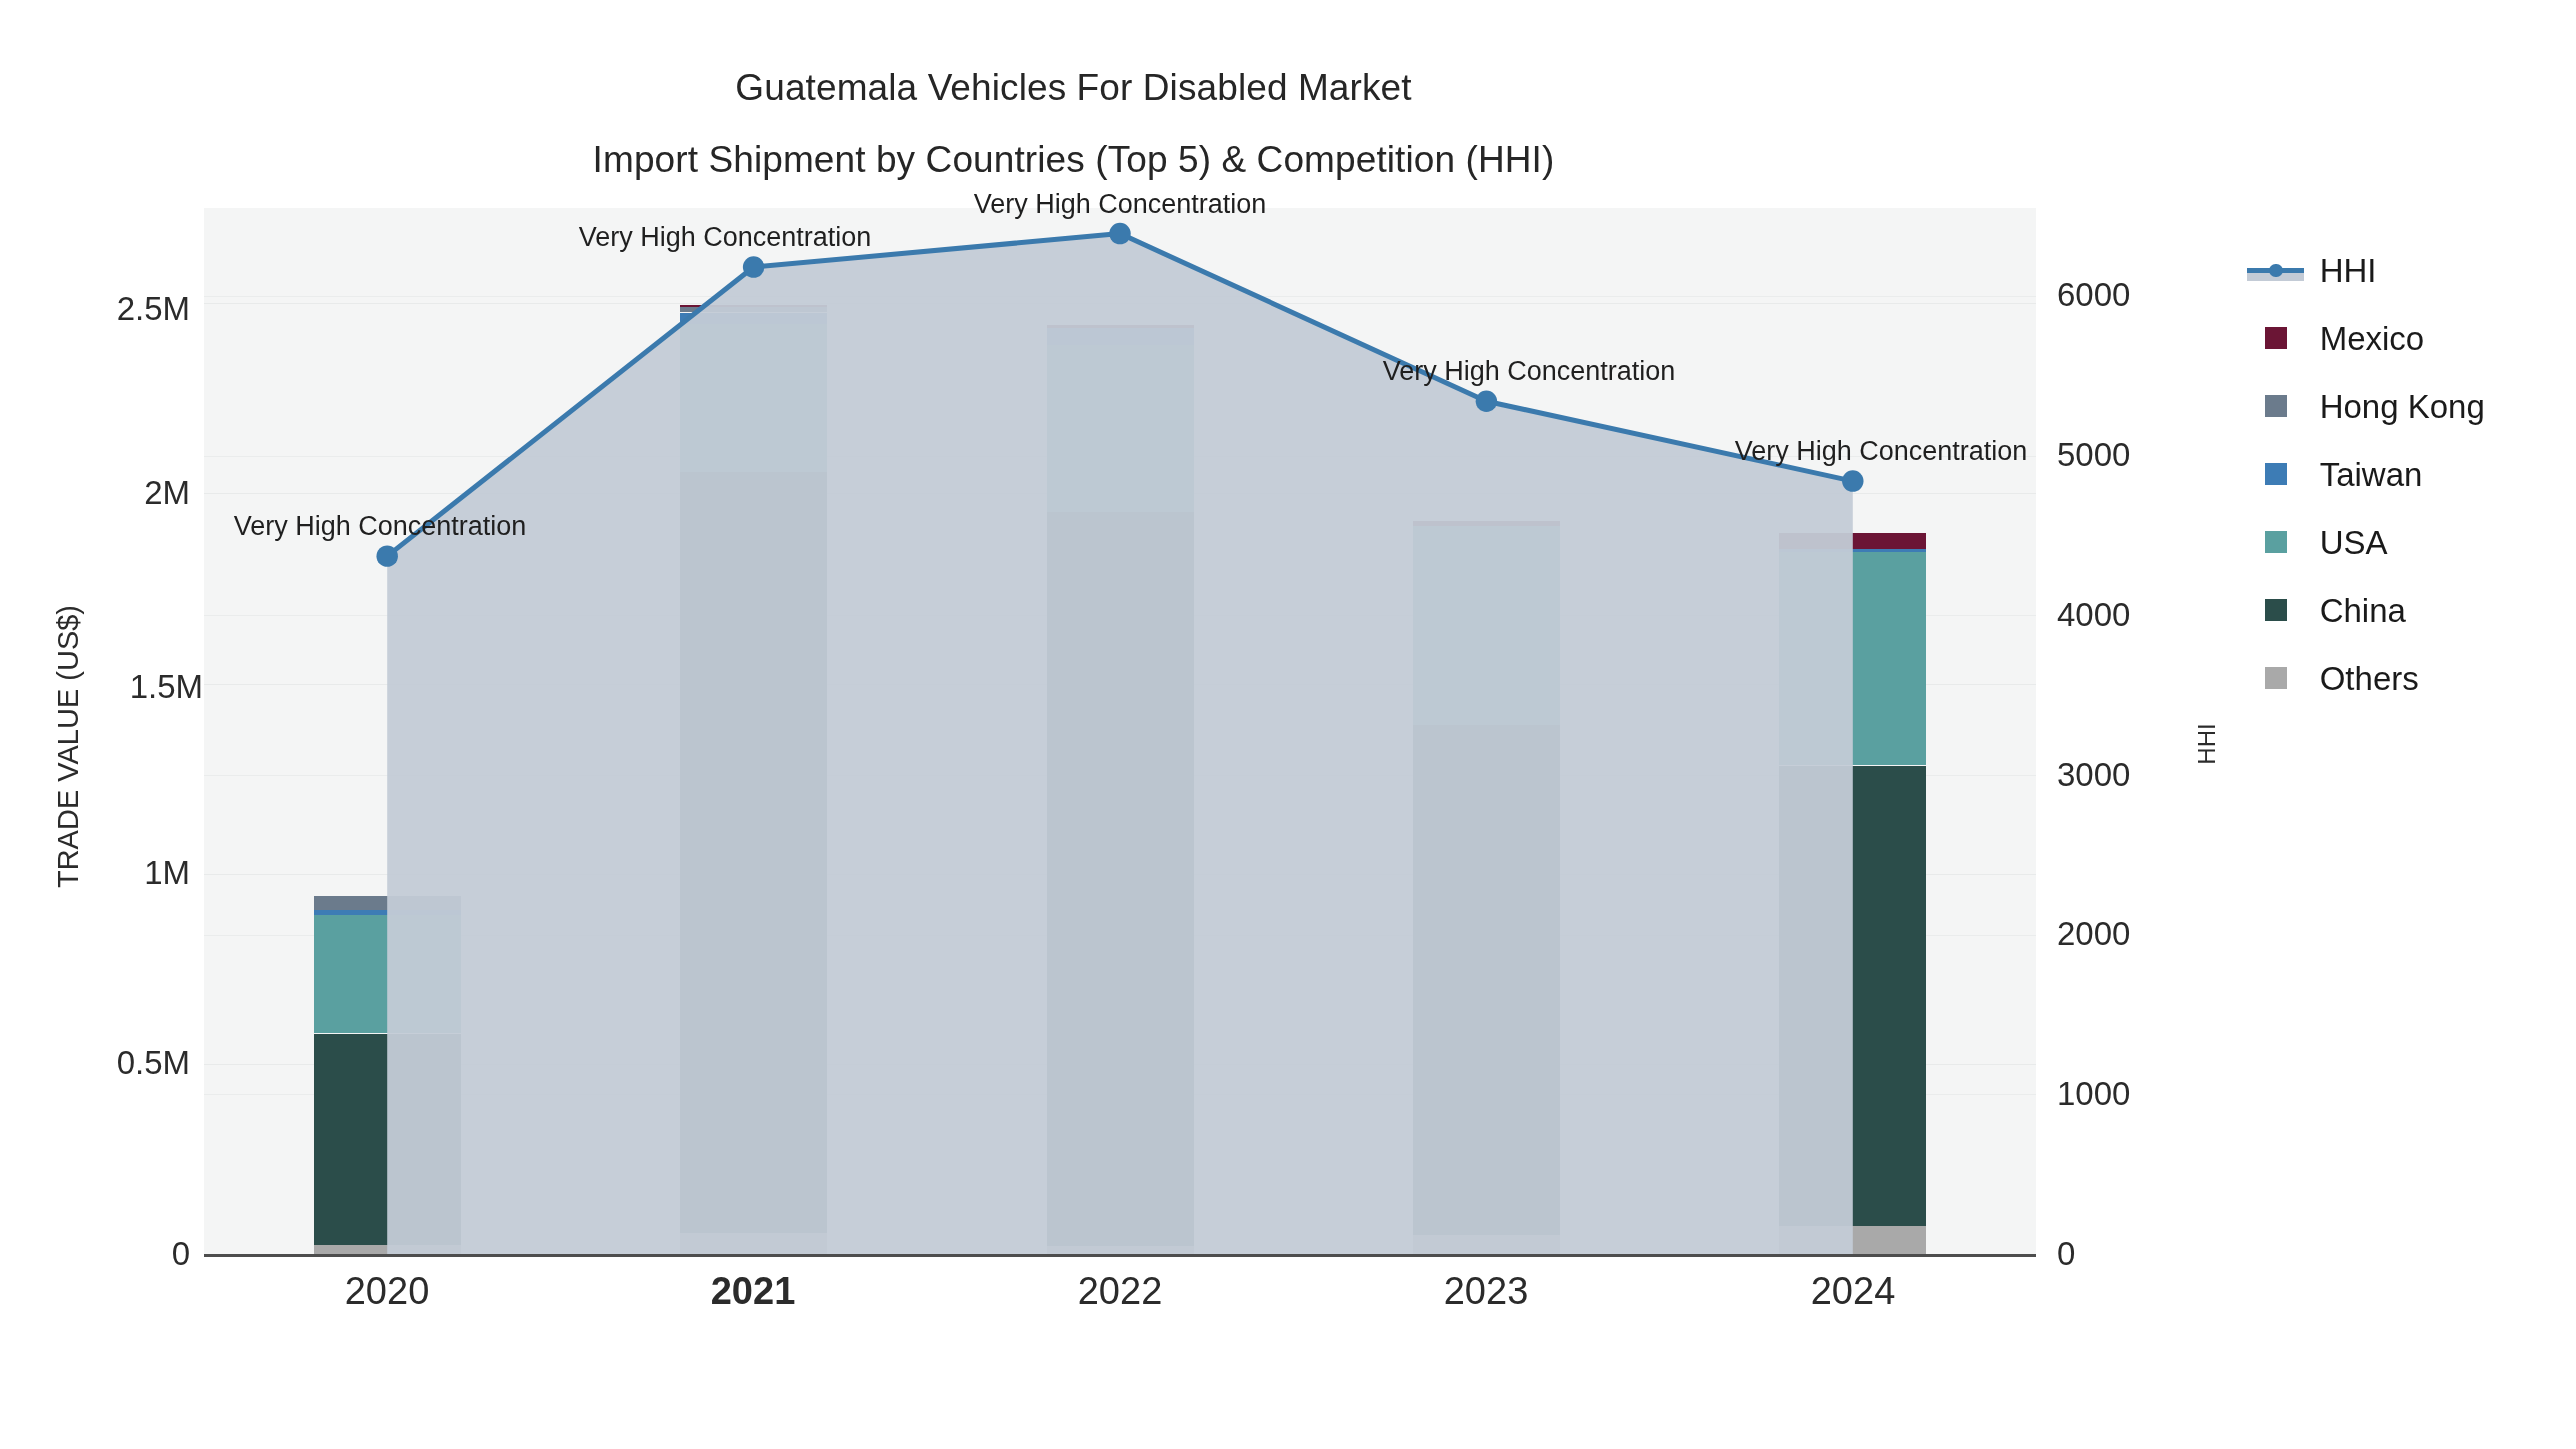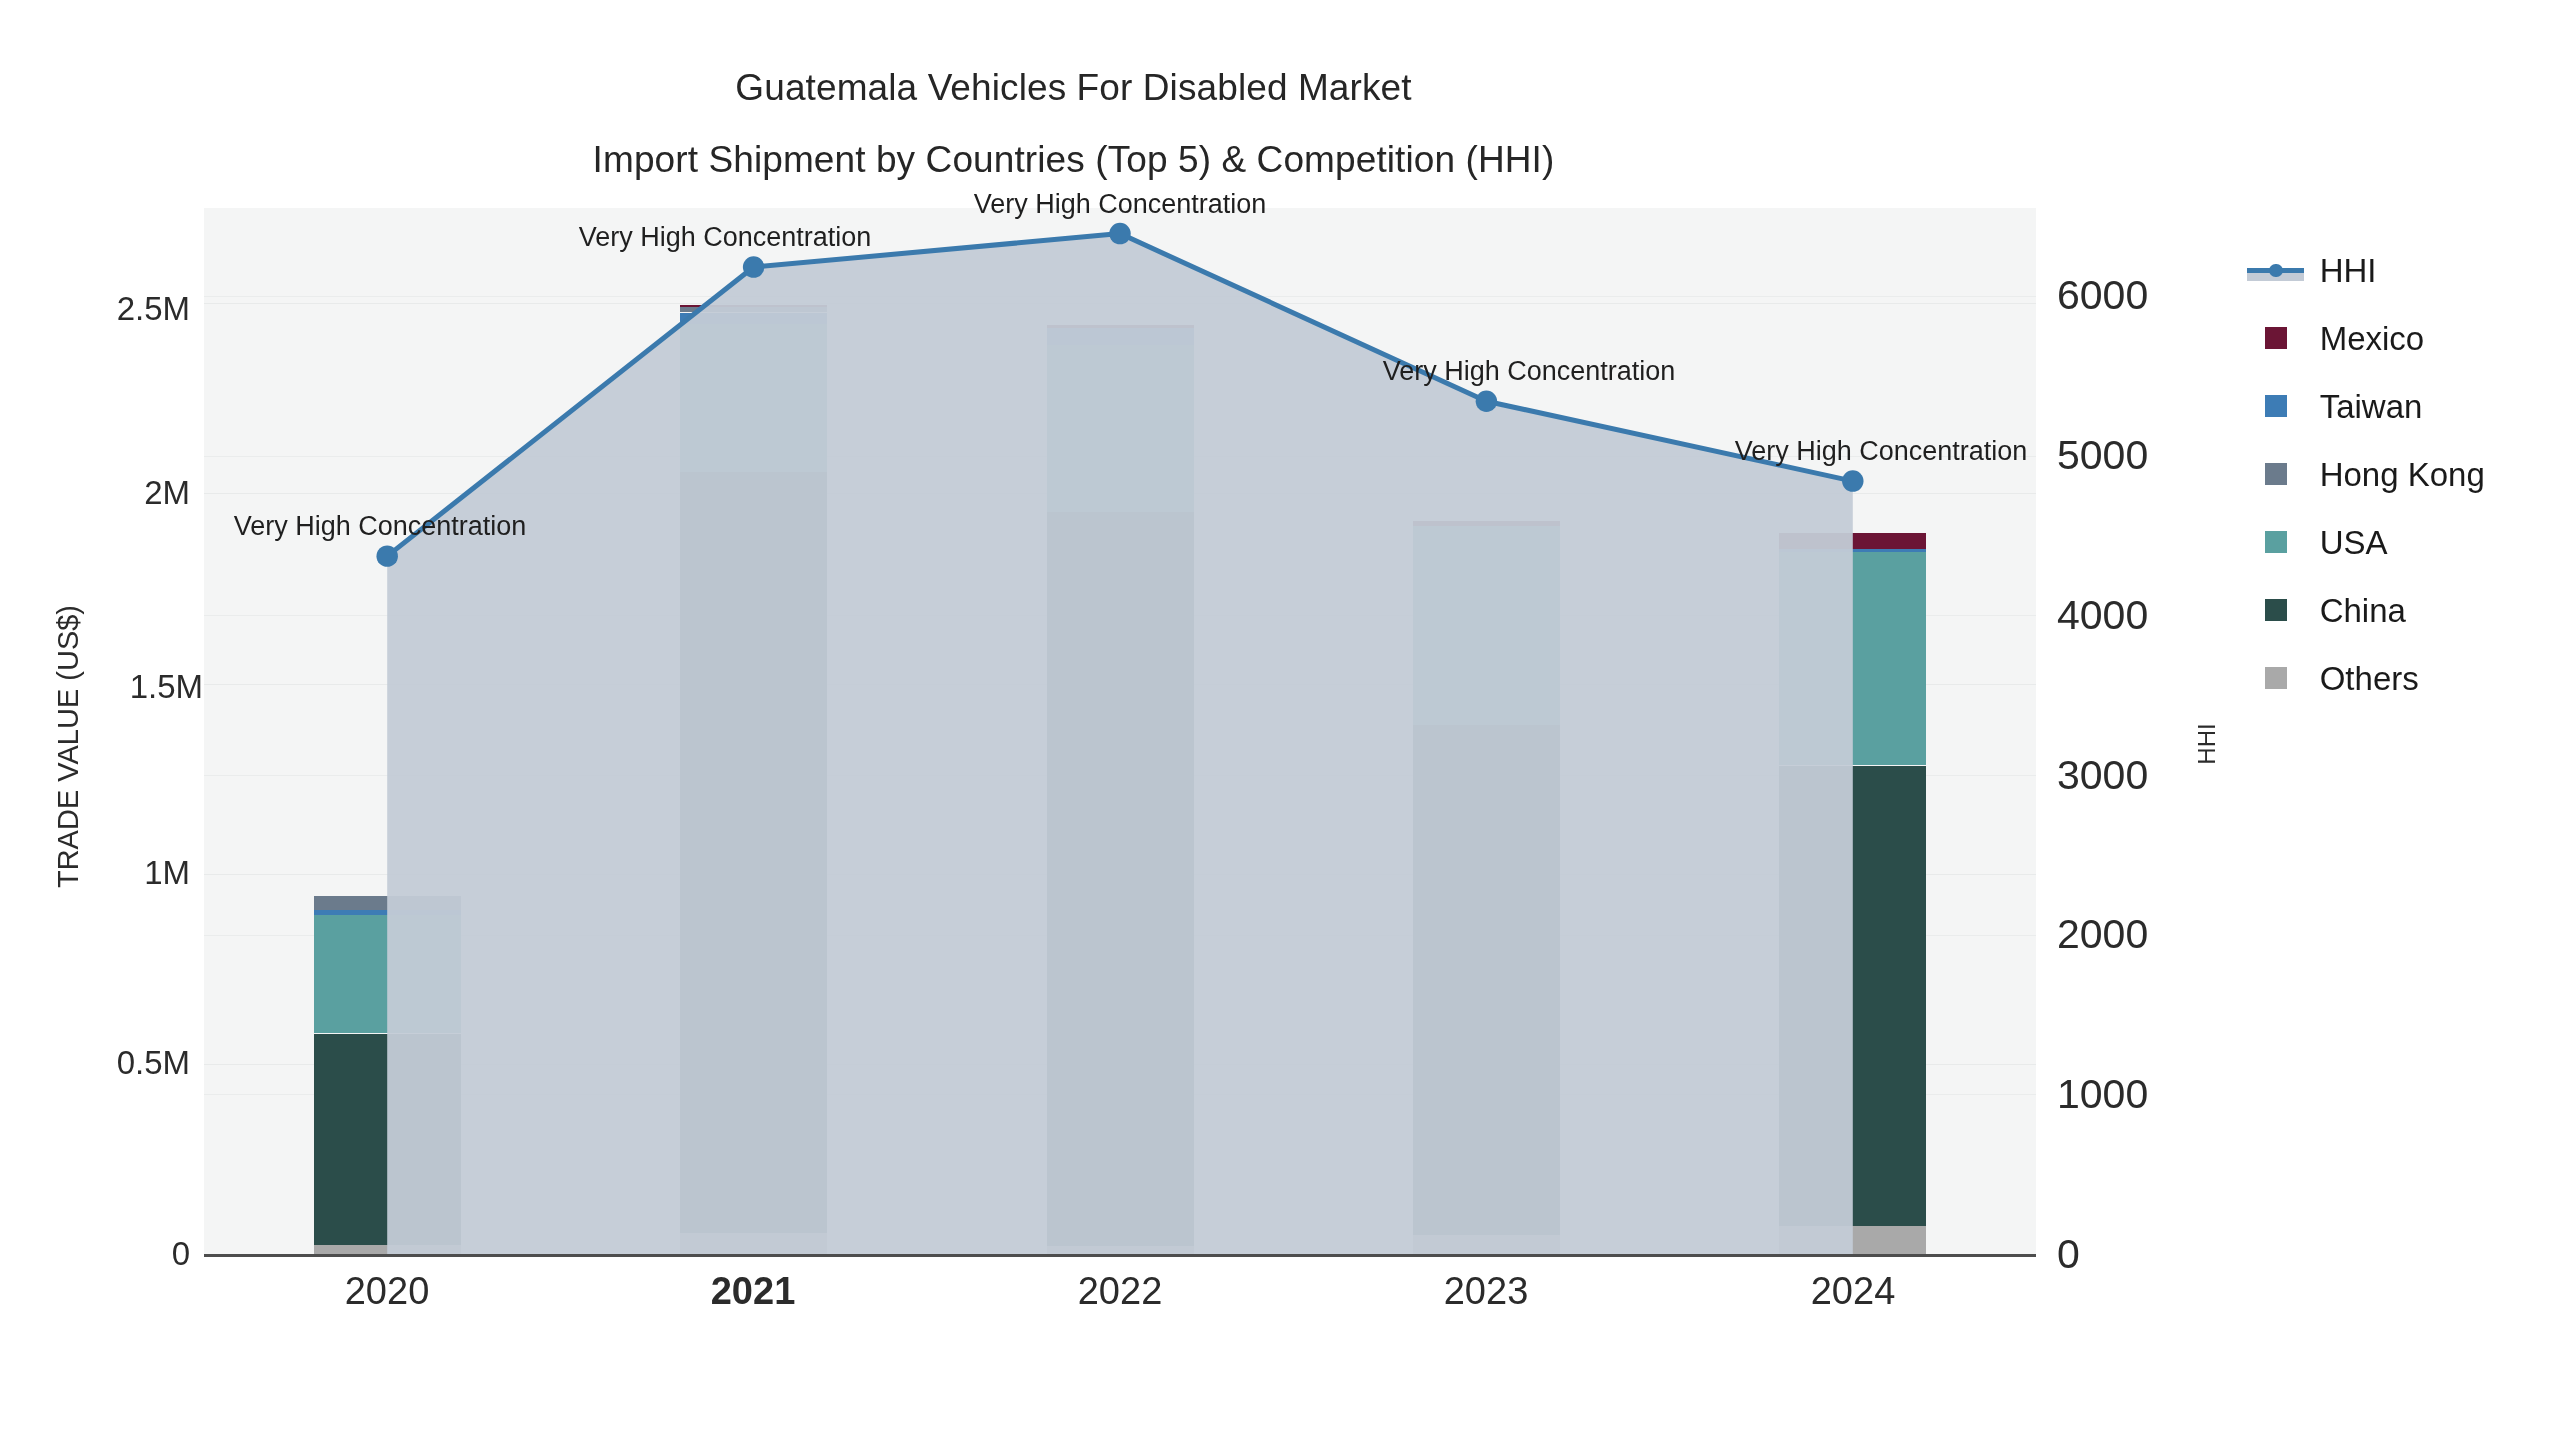--- a/index.html
+++ b/index.html
@@ -94,21 +94,21 @@
     width: 190px;
     text-align: right;
     font-size: 33px;
     color: #2b2b2b;
     white-space: nowrap;
     transform: translateY(-50%);
   }
   .ytick-right-wrap {
     position: absolute;
     left: 2057px;
-    font-size: 41px;
+    font-size: 33px;
     color: #2b2b2b;
     white-space: nowrap;
     transform: translateY(-50%);
   }
   .xtick {
     position: absolute;
     top: 1270px;
     font-size: 38px;
     color: #2b2b2b;
     white-space: nowrap;
@@ -348,32 +348,32 @@
         <span class="legend-label">HHI</span>
       </div>
       <div class="legend-row">
         <div class="legend-marker">
           <div class="legend-swatch" style="background: rgb(107, 21, 53);"></div>
         </div>
         <span class="legend-label">Mexico</span>
       </div>
       <div class="legend-row">
         <div class="legend-marker">
+          <div class="legend-swatch" style="background: rgb(107, 123, 140);"></div>
+        </div>
+        <span class="legend-label">Hong Kong</span>
+      </div>
+      <div class="legend-row">
+        <div class="legend-marker">
           <div class="legend-swatch" style="background: rgb(61, 124, 181);"></div>
         </div>
         <span class="legend-label">Taiwan</span>
       </div>
       <div class="legend-row">
         <div class="legend-marker">
-          <div class="legend-swatch" style="background: rgb(107, 123, 140);"></div>
-        </div>
-        <span class="legend-label">Hong Kong</span>
-      </div>
-      <div class="legend-row">
-        <div class="legend-marker">
           <div class="legend-swatch" style="background: rgb(90, 160, 160);"></div>
         </div>
         <span class="legend-label">USA</span>
       </div>
       <div class="legend-row">
         <div class="legend-marker">
           <div class="legend-swatch" style="background: rgb(43, 77, 74);"></div>
         </div>
         <span class="legend-label">China</span>
       </div>

